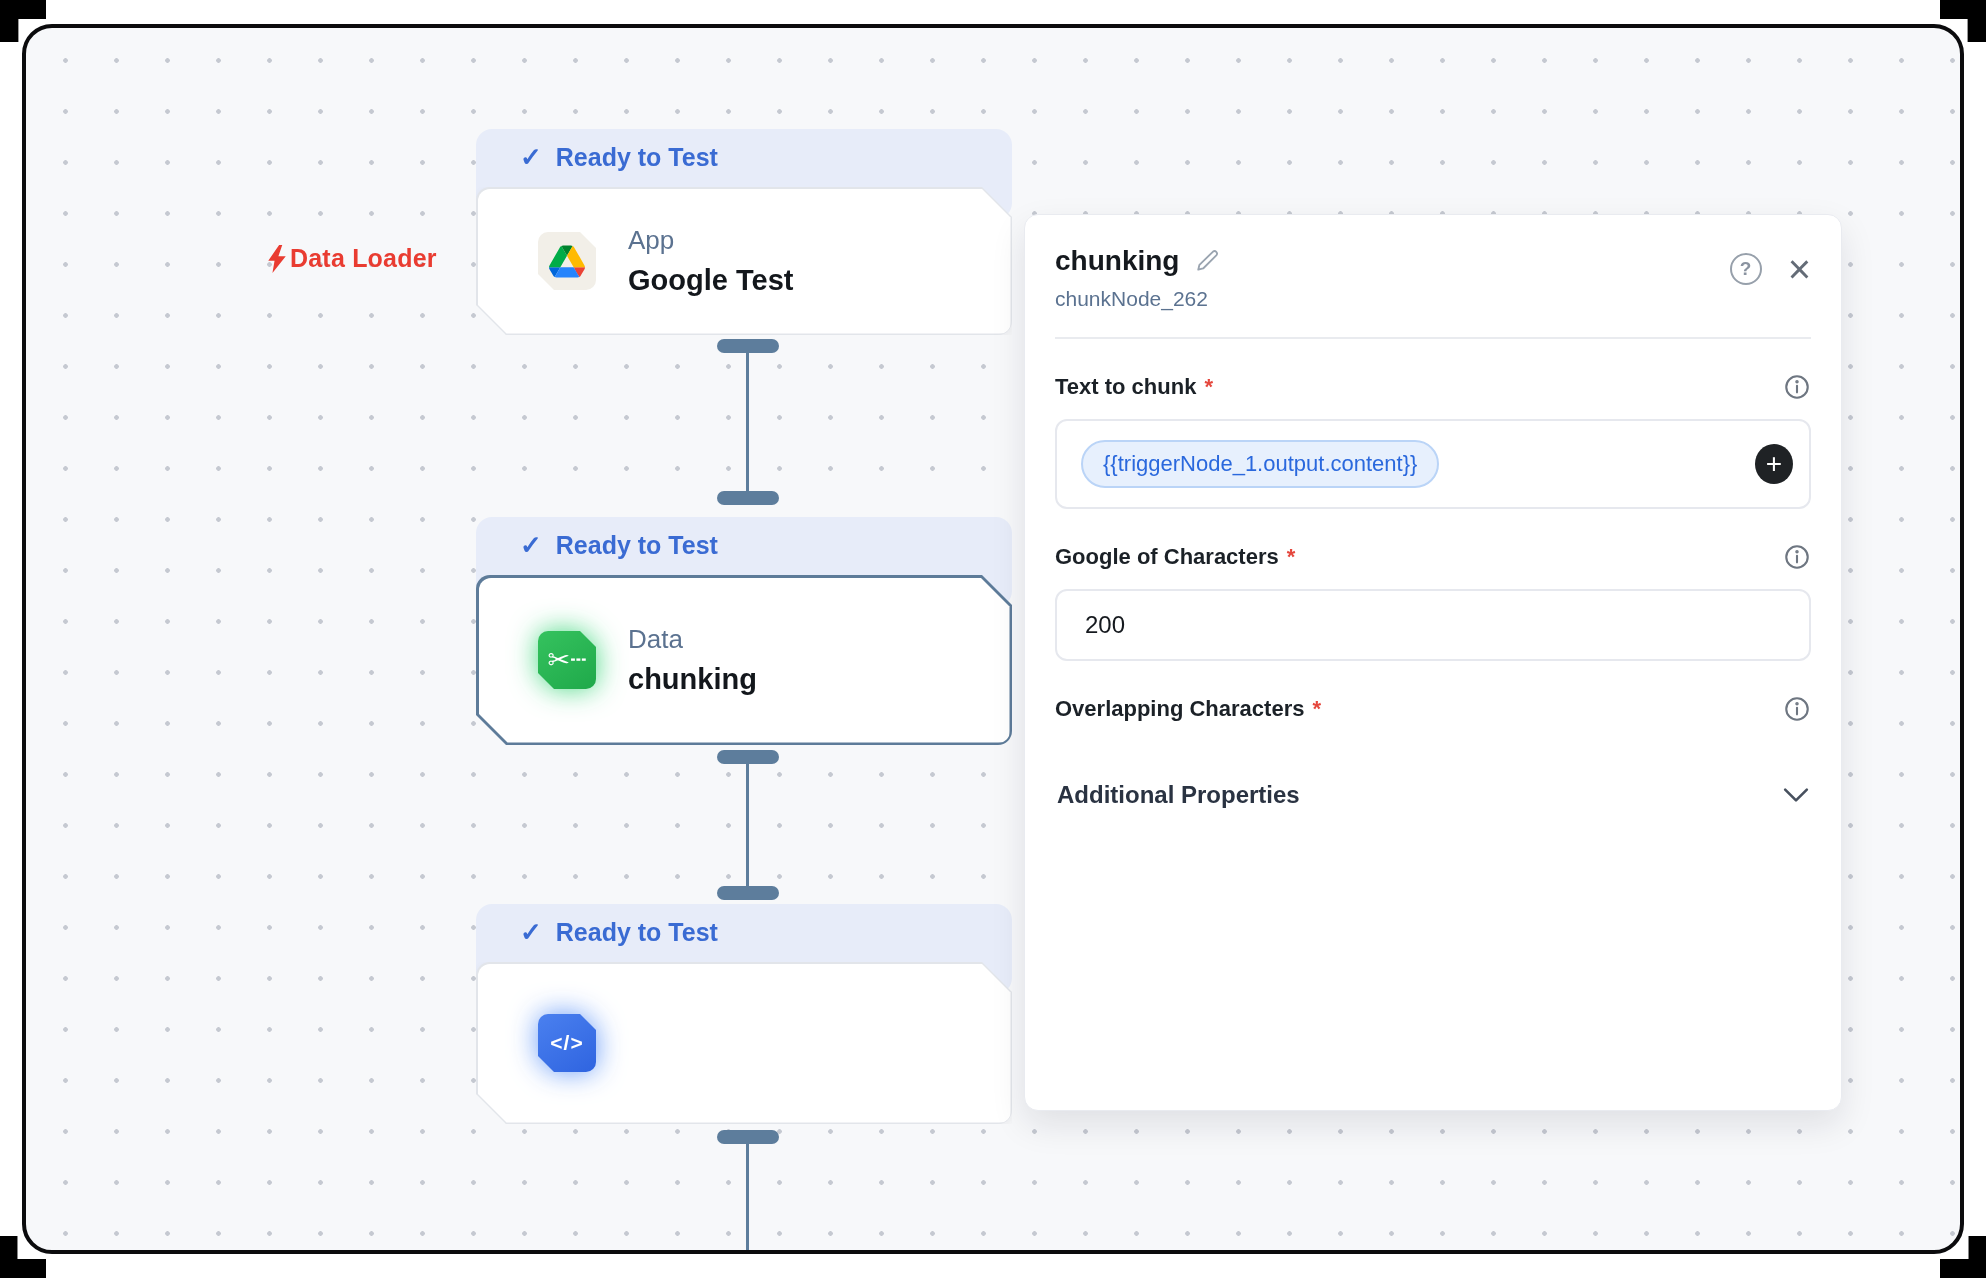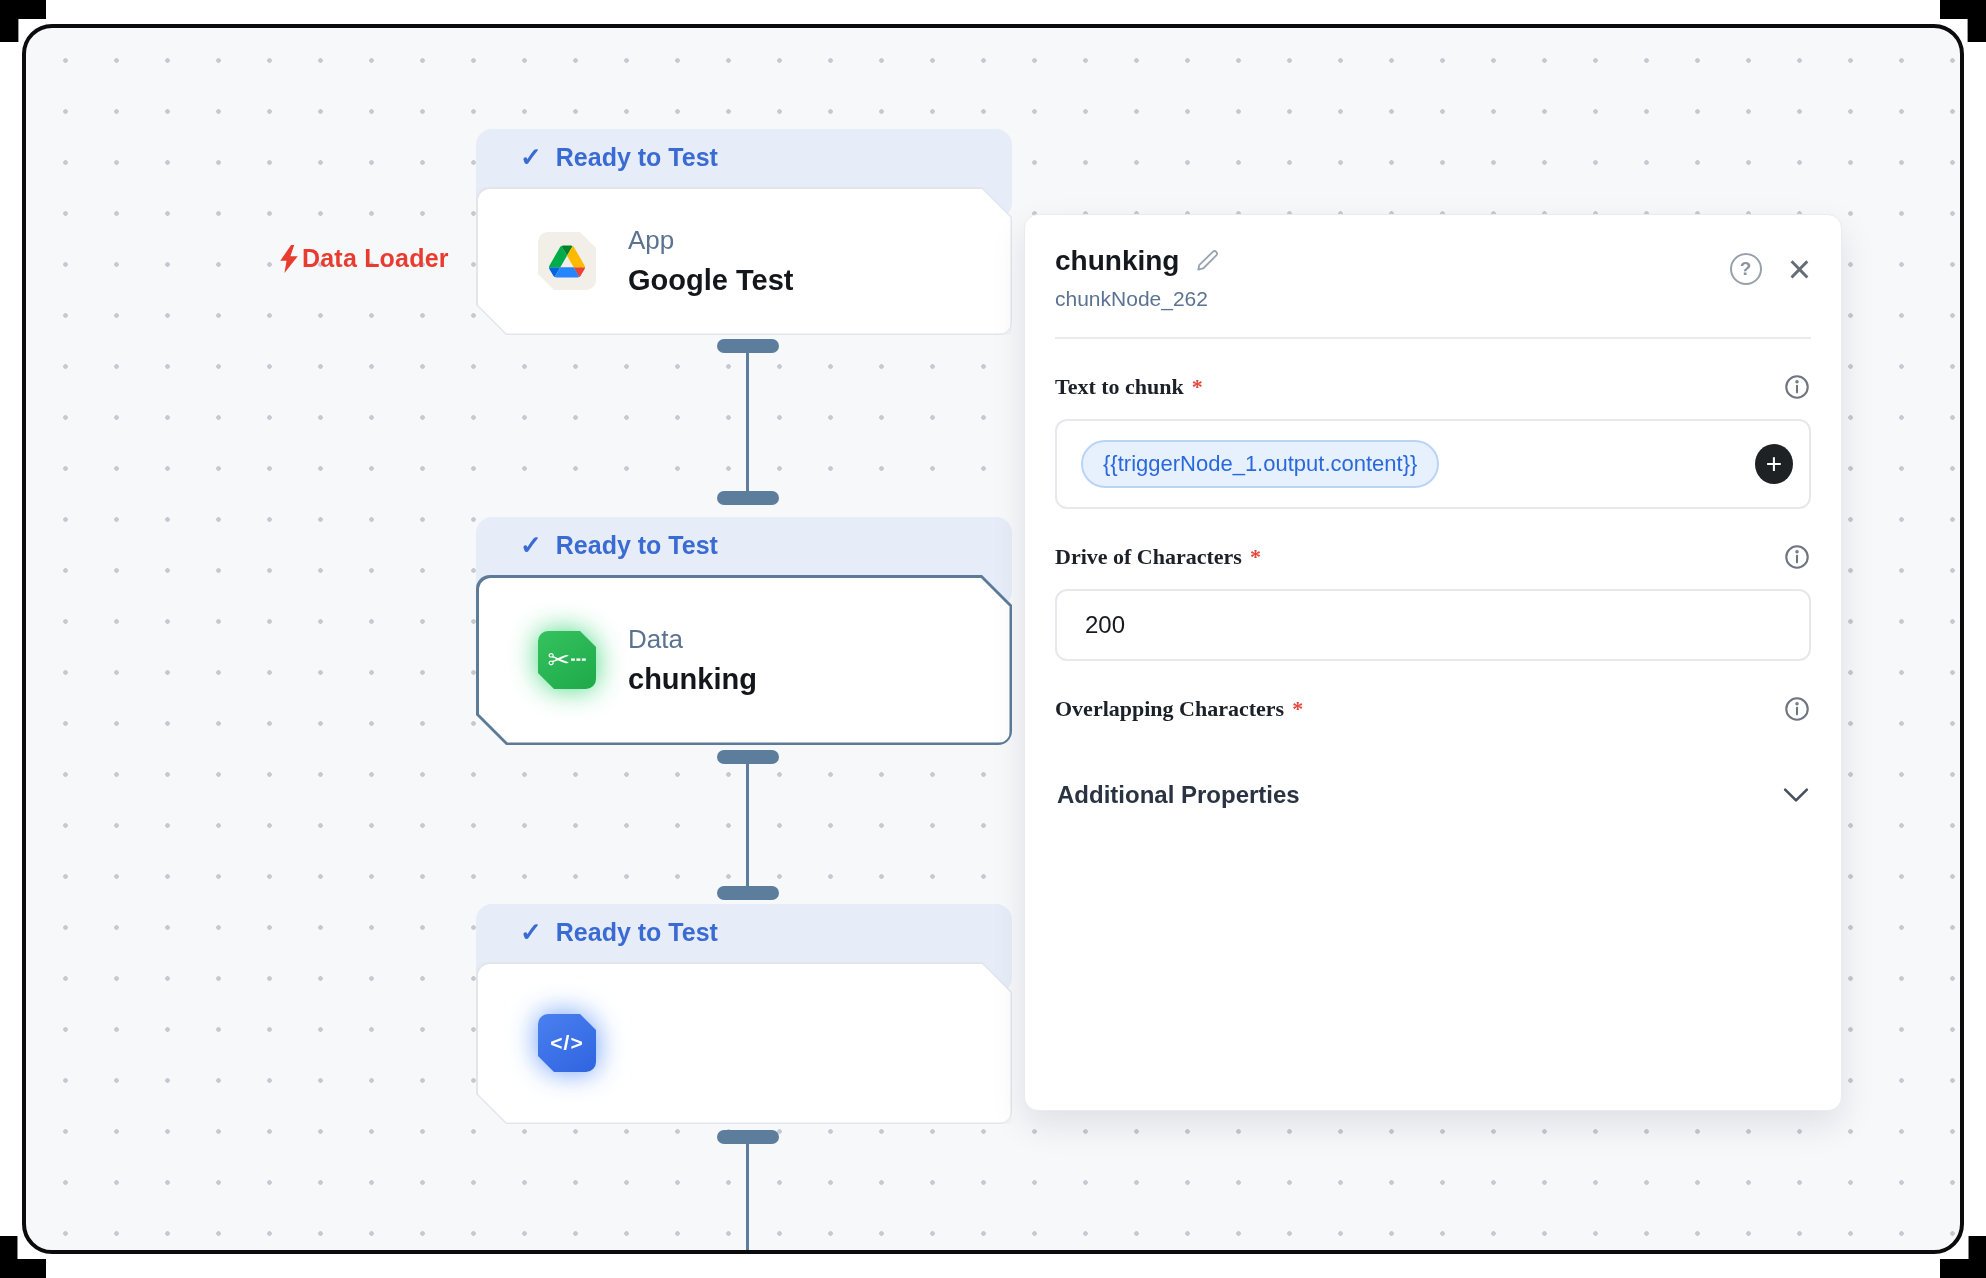--- a/index.html
+++ b/index.html
@@ -18,21 +18,21 @@
 
   
   .canvas {
     position:absolute; left:22px; top:24px; width:1942px; height:1230px;
     background:#f7f8fa; border:4px solid #0b0b0d; border-radius:30px; overflow:hidden;
     background-image:radial-gradient(circle, #c5c9d1 2px, rgba(0,0,0,0) 2.6px);
     background-size:51px 51px; background-position:14px 7px;
   }
 
   
-  .group-label { position:absolute; left:252px; top:216px; display:flex; align-items:center; gap:2px;
+  .group-label { position:absolute; left:240px; top:216px; display:flex; align-items:center; gap:2px;
     color:#e93c31; font-size:25px; font-weight:700; letter-spacing:.2px; }
   .group-label svg { display:block; }
 
   
   .node { position:absolute; left:450px; width:536px; }
   .badge { position:absolute; left:0; right:0; top:0; height:90px; background:#e7ecf9;
     border-radius:16px; display:flex; align-items:flex-start; padding:14px 0 0 44px;
     color:#3a6bd3; font-size:25px; font-weight:700; }
   .badge .check { margin-right:14px; font-size:26px; font-weight:700; transform:translateY(-1px); }
   .card { position:absolute; left:0; right:0; }
@@ -68,21 +68,21 @@
   .panel-header { display:flex; justify-content:space-between; align-items:flex-start; }
   .panel-title-row { display:flex; align-items:center; gap:16px; }
   .panel-title { color:#15191e; font-size:28px; font-weight:700; }
   .node-id { color:#5b7290; font-size:21px; margin-top:10px; }
   .panel-actions { display:flex; align-items:center; gap:26px; margin-top:8px; }
   .help-btn { width:32px; height:32px; border-radius:50%; border:2.5px solid #97a0ab; color:#8a93a0;
     display:flex; align-items:center; justify-content:center; font-size:19px; font-weight:700; cursor:pointer; }
   .close-btn { color:#646c77; font-size:40px; line-height:32px; font-weight:400; cursor:pointer; }
   .divider { border:none; border-top:2px solid #e9ebef; margin-top:26px; }
 
-  .field-label-row { display:flex; align-items:center; margin-top:34px;font-family:Liberation Serif, serif; }
+  .field-label-row { display:flex; align-items:center; margin-top:34px; }
   .flabel { color:#1b2127; font-size:22px; font-weight:700; }
   .req { color:#e5473d; font-size:22px; font-weight:700; margin-left:8px; }
   .sp { flex:1; }
   .input { width:100%; border:2px solid #e6e8ee; border-radius:12px; background:#fff; margin-top:18px; }
   .input.tall { height:90px; display:flex; align-items:center; padding:0 16px 0 24px; position:relative; }
   .chip { background:#e7f0fd; border:2px solid #bad4f7; color:#2a68dd; border-radius:24px;
     height:48px; display:inline-flex; align-items:center; padding:0 20px; font-size:22px; }
   .plus-btn { position:absolute; right:16px; top:50%; transform:translateY(-50%);
     width:38px; height:40px; border-radius:50%; background:#1f2225; color:#fff; border:none;
     font-size:28px; line-height:1; display:flex; align-items:center; justify-content:center; cursor:pointer; }
@@ -227,21 +227,21 @@
         <div class="input tall">
           <span class="chip">{{triggerNode_1.output.content}}</span>
           <button class="plus-btn">
             <span>+</span>
           </button>
         </div>
       </div>
 
       <div class="field">
         <div class="field-label-row">
-          <span class="flabel">Drive of Characters</span>
+          <span class="flabel">Google of Characters</span>
           <span class="req">*</span>
           <span class="sp"></span>
           <svg class="info-ic" width="28" height="28" viewBox="0 0 24 24" fill="none" stroke="#6e7681" stroke-width="1.8" stroke-linecap="round">
             <circle cx="12" cy="12" r="9.2"></circle>
               <line x1="12" y1="11" x2="12" y2="16.6"></line>
               <circle cx="12" cy="7.6" r="0.6" fill="#6e7681"></circle>
           </svg>
         </div>
         <input class="input value-input" value="200" style="">
       </div>

